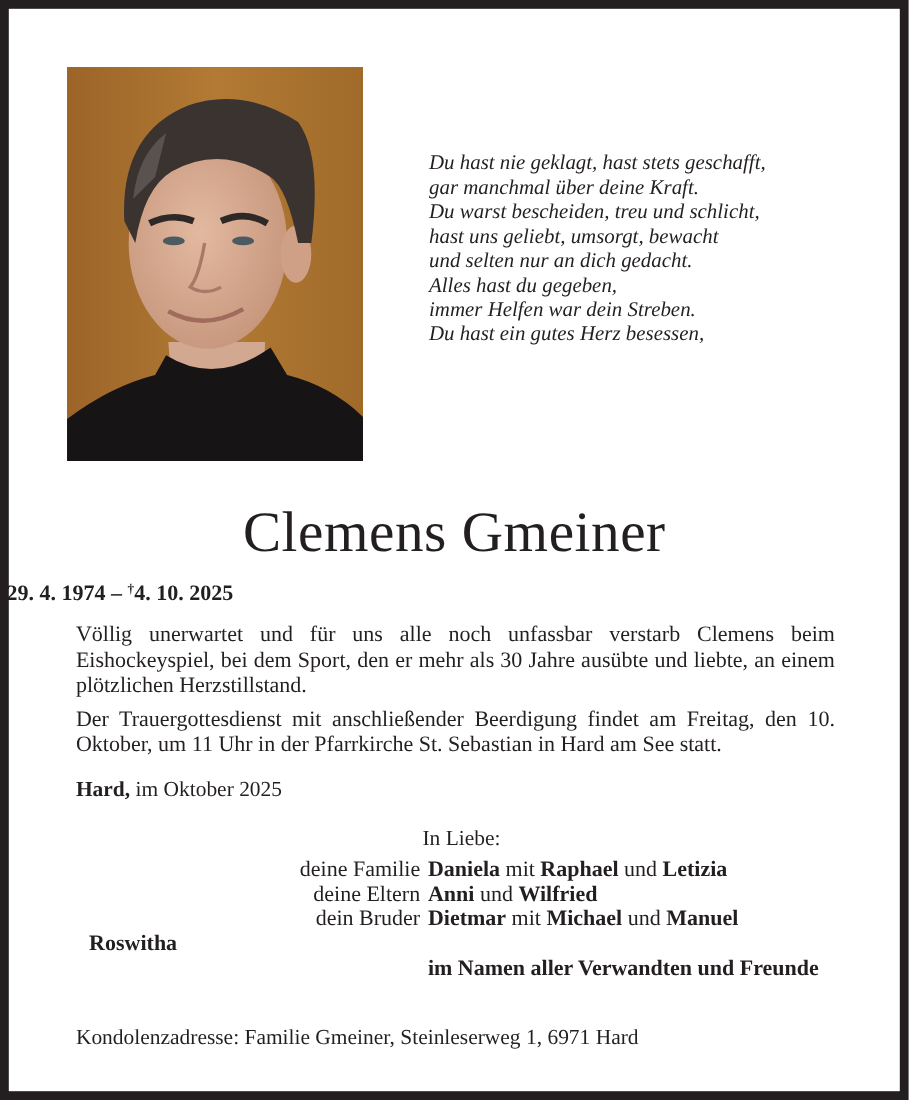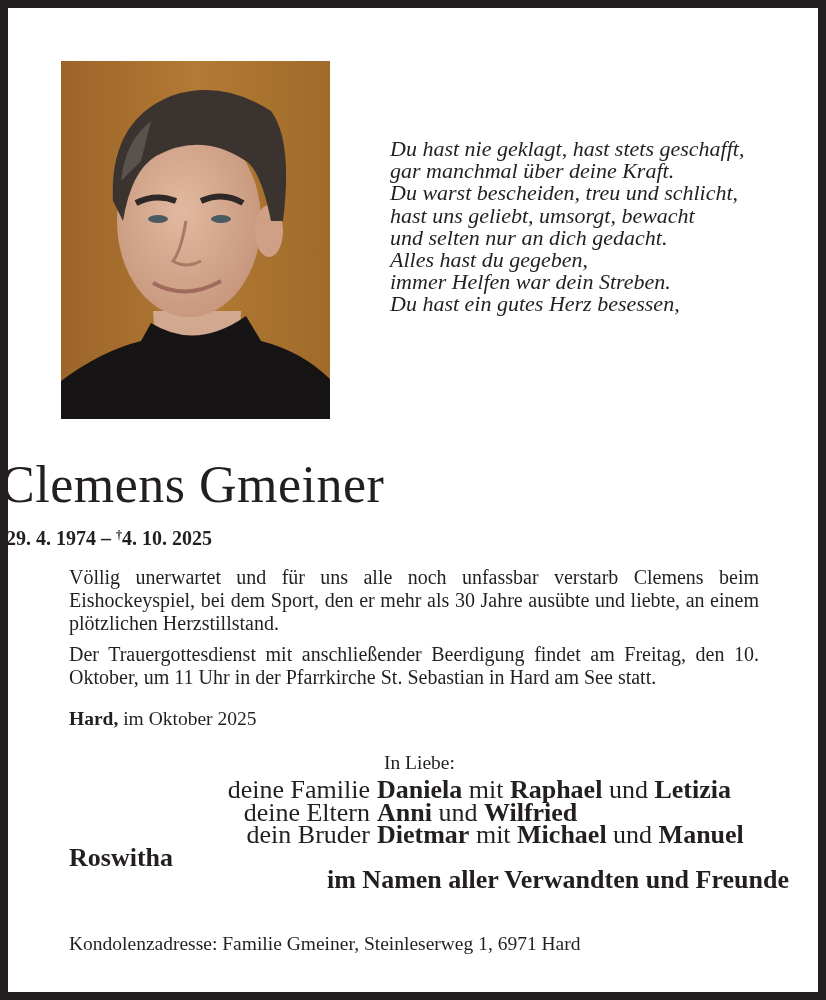--- a/index.html
+++ b/index.html
@@ -3,35 +3,35 @@
 <meta charset="utf-8">
 <style>
   html, body { margin: 0; padding: 0; }
   body { width: 826px; height: 1000px; background: #231f20; position: relative; overflow: hidden; }
   .page { position: absolute; left: 8px; top: 8px; width: 810px; height: 984px; background: #ffffff; }
   .serif { font-family: "Liberation Serif", "DejaVu Serif", serif; color: #231f20; }
 
   .photo { position: absolute; left: 61px; top: 61px; width: 269px; height: 358px; overflow: hidden; background: #a8702c; }
   .photo svg { display: block; }
 
-  .poem { position: absolute; left: 390px; top: 138px; width: 380px; font-style: italic; font-size: 22px; line-height: 22.2px; }
+  .poem { position: absolute; left: 390px; top: 138px; width: 380px; font-style: italic; font-size: 19px; line-height: 22.2px; }
   .poem div { white-space: nowrap; }
 
-  .name { position: absolute; left: 0; top: 450px; width: 826px; font-size: 52px; line-height: 70px; letter-spacing: 0.5px; }
+  .name { position: absolute; left: 0; top: 450px; width: 826px; text-align: center; font-size: 52px; line-height: 70px; letter-spacing: 0.5px; }
   .dates { position: absolute; left: 0; top: 522px; width: 826px; text-align: left; font-size: 20px; font-weight: bold; line-height: 26px; }
   .dates sup { font-size: 12px; vertical-align: 6px; }
 
   .para { position: absolute; left: 69px; width: 690px; font-size: 20px; line-height: 23px; text-align: justify; }
   .p1 { top: 566px; }
   .p2 { top: 643px; }
   .place { position: absolute; left: 69px; top: 707px; font-size: 19.5px; line-height: 23px; }
   .place b { font-weight: bold; }
 
   .inliebe { position: absolute; left: 384px; top: 752px; font-size: 19.5px; line-height: 22px; }
-  .family { position: absolute; left: 69px; top: 779px; width: 720px; font-size: 26px; line-height: 22.5px; }
+  .family { position: absolute; left: 81px; top: 779px; width: 720px; font-size: 20px; line-height: 22.5px; }
   .frow { display: flex; }
   .frel { width: 308px; text-align: right; padding-right: 7px; box-sizing: border-box; white-space: nowrap; }
   .fnames { white-space: nowrap; }
   .fnames b { font-weight: bold; }
 
   .address { position: absolute; left: 69px; top: 932px; font-size: 19.5px; line-height: 23px; }
 </style>
 </head>
 <body>
 

